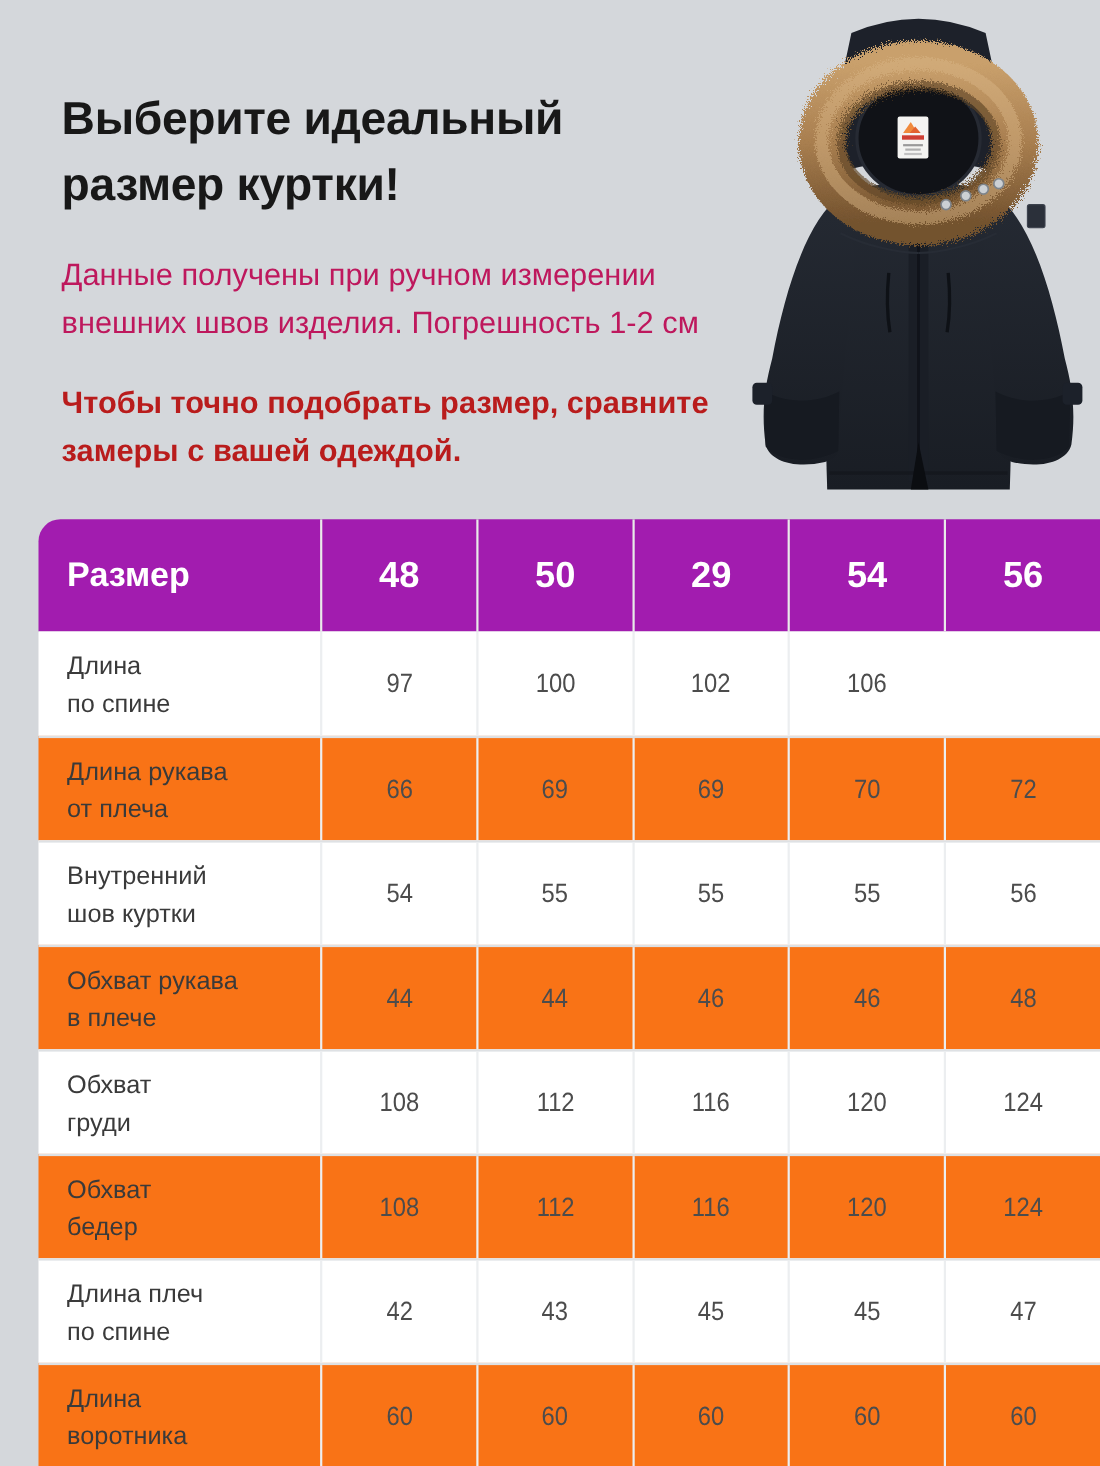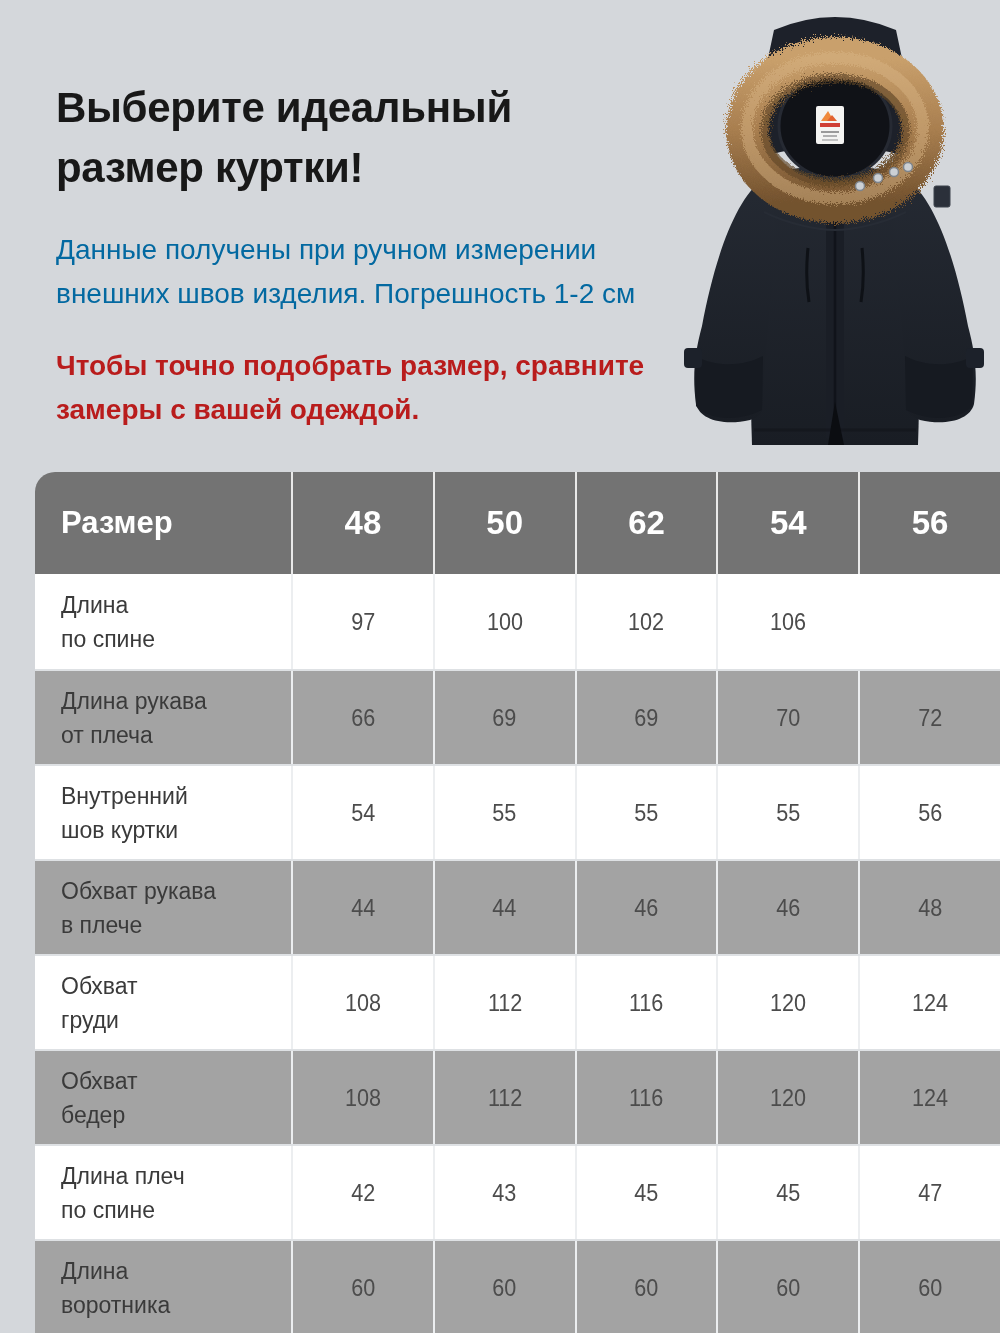--- a/index.html
+++ b/index.html
@@ -13,48 +13,48 @@
   
   .content{position:absolute;left:24px;top:78px;width:660px;margin-left:32px;}
   .title{
     margin:0 0 30px 0;
     font-size:42px;line-height:60px;font-weight:700;
     letter-spacing:-0.3px;color:#181818;white-space:pre-line;
   }
   .subtitle{
     margin:0 0 28px 0;
     font-size:28px;line-height:44px;font-weight:400;
-    color:#0369a1;white-space:pre-line;
+    color:#be185d;white-space:pre-line;
   }
   .note{
     margin:0;
     font-size:28px;line-height:44px;font-weight:700;
     color:#b91c1c;white-space:pre-line;
   }
   
   .jacket{position:absolute;left:668px;top:0;width:332px;height:462px;}
   
   .size-table{position:absolute;left:35px;top:472px;width:965px;}
   .thead{
     display:grid;grid-template-columns:256px repeat(5,1fr);
-    height:102px;background:#737373;
+    height:102px;background:#a21caf;
     border-top-left-radius:20px;overflow:hidden;
   }
   .th{
     display:flex;align-items:center;justify-content:center;
     color:#ffffff;font-weight:700;font-size:33px;
     border-left:2px solid #e9e9e9;
   }
   .th.first{border-left:none;justify-content:flex-start;padding-left:26px;font-size:31px;}
   .trow{
     display:grid;grid-template-columns:256px repeat(5,1fr);
     height:95px;background:#ffffff;box-sizing:border-box;
   }
   .trow + .trow{border-top:2px solid #dee1e4;}
-  .trow.alt{background:#a3a3a3;}
+  .trow.alt{background:#f97316;}
   .cell{
     display:flex;align-items:center;justify-content:center;
     font-size:24px;color:#4c4c4c;
     border-left:2px solid #eceef0;
   }
   .cell .num{display:inline-block;transform:scaleX(.9);}
   .cell.label{
     justify-content:flex-start;padding-left:26px;
     font-size:23px;line-height:34px;color:#3a3a3a;
     white-space:pre-line;border-left:none;
@@ -139,21 +139,21 @@
 внешних швов изделия. Погрешность 1-2 см</p>
     <p class="note">Чтобы точно подобрать размер, сравните
 замеры с вашей одеждой.</p>
   </div>
 
   <div class="size-table">
     <header class="thead">
       <div class="th first">Размер</div>
       <div class="th">48</div>
       <div class="th">50</div>
-      <div class="th">62</div>
+      <div class="th">29</div>
       <div class="th">54</div>
       <div class="th">56</div>
     </header>
 
     <div class="trow">
       <div class="cell label">Длина
 по спине</div>
       <div class="cell">
           <span class="num">97</span>
         </div>

